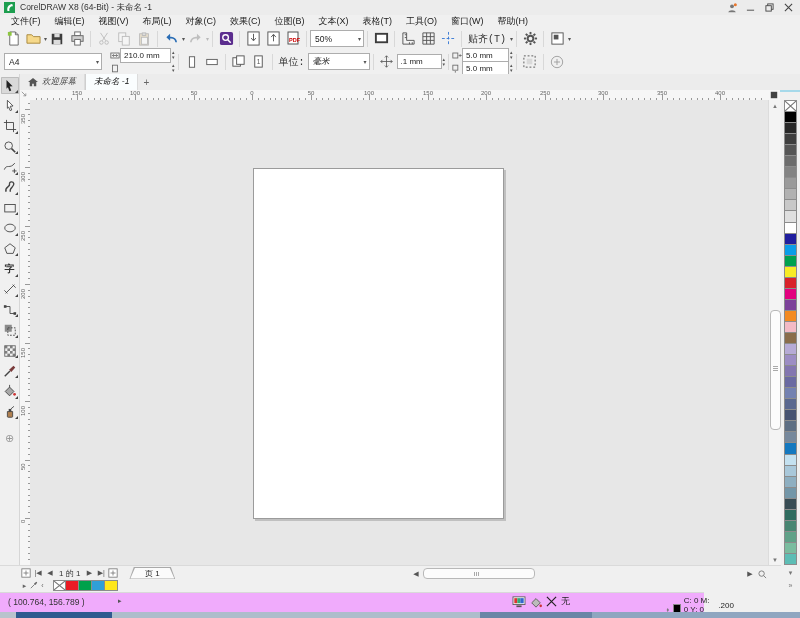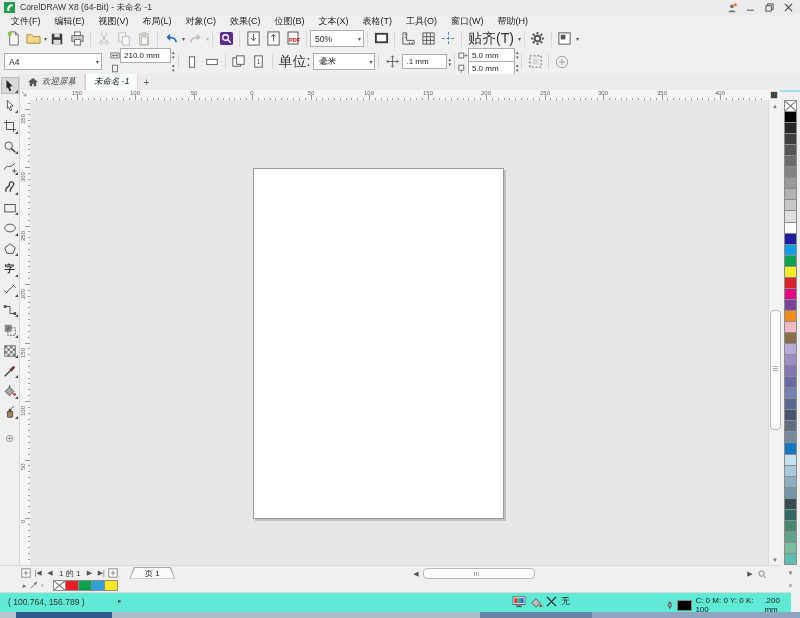--- a/index.html
+++ b/index.html
@@ -21,21 +21,21 @@
   .propbar{top:49px;left:0;width:800px;height:25px;display:flex;align-items:center;background:#f0f0f0;border-bottom:1px solid #dcdcdc;padding-left:4px;}
   .tbtn{width:20px;height:19px;display:flex;align-items:center;justify-content:center;flex:0 0 auto;}
   .tbtn svg{display:block;}
   .disabled{opacity:.35;}
   .sep{width:1px;height:16px;background:#d8d8d8;margin:0 3px;flex:0 0 auto;}
   .ddarrow{font-size:6px;color:#555;margin-left:1px;flex:0 0 auto;}
   .combo{height:15px;background:#fff;border:1px solid #adadad;display:flex;align-items:center;font-size:8.5px;padding-left:4px;position:relative;flex:0 0 auto;}
   .combo .ca{position:absolute;right:2px;font-size:6px;color:#555;}
   .numfield{height:13px;background:#fff;border:1px solid #adadad;font-size:8px;display:flex;align-items:center;padding-left:3px;flex:0 0 auto;}
   .spin{display:flex;flex-direction:column;justify-content:center;font-size:5px;line-height:5px;color:#555;margin-left:1px;}
-  .minilbl{font-size:14px;color:#333;margin:0 3px;flex:0 0 auto;}
+  .minilbl{font-size:10px;color:#333;margin:0 3px;flex:0 0 auto;font-family:Liberation Mono, monospace;}
   .stack{display:flex;flex-direction:column;justify-content:center;gap:1px;flex:0 0 auto;}
   .srow{display:flex;align-items:center;height:12px;}
   
   .tabstrip{top:74px;left:20px;width:780px;height:16px;background:#ececec;border-bottom:2px solid #a6d9ea;display:flex;align-items:stretch;}
   .dtab{display:flex;align-items:center;padding:0 8px;font-size:8.5px;color:#444;border-right:1px solid #dcdcdc;font-style:italic;}
   .dtab.active{background:#fafdfe;color:#111;border-left:1px solid #cfcfcf;}
   .plustab{width:16px;display:flex;align-items:center;justify-content:center;color:#666;font-size:10px;}
   
   .ruler-corner{top:90px;left:20px;width:10px;height:10px;background:#f6f6f6;border-right:1px solid #d9d9d9;border-bottom:1px solid #d9d9d9;}
   .hruler{top:90px;left:30px;width:738px;height:10px;background:#f6f6f6;border-bottom:1px solid #cfcfcf;overflow:hidden;}
@@ -73,21 +73,21 @@
   .ptab-bg{position:absolute;inset:0;background:#a9a9a9;clip-path:polygon(10% 0,90% 0,100% 100%,0 100%);}
   .ptab-fg{position:absolute;inset:1px;background:#fbfbfb;clip-path:polygon(11% 0,89% 0,100% 100%,0 100%);display:flex;align-items:center;justify-content:center;font-size:8px;color:#222;}
   .hscroll{position:absolute;left:410px;top:1px;width:358px;height:12px;}
   .hthumb{position:absolute;left:13px;top:1px;width:110px;height:9px;background:#fcfcfc;border:1px solid #b8b8b8;border-radius:4px;}
   .hgrip{position:absolute;top:3px;left:50px;width:1px;height:4px;background:#aaa;box-shadow:2px 0 0 #aaa,4px 0 0 #aaa;}
   .docpal{top:579px;left:0;width:781px;height:13px;background:#f0f0f0;display:flex;align-items:center;}
   .dswatch{width:13px;height:11px;border:1px solid #8c8c8c;border-left:none;box-sizing:border-box;flex:0 0 auto;}
   .dswatch.first{border-left:1px solid #8c8c8c;margin-left:6px;}
   .dpbtn{width:9px;text-align:center;color:#666;font-size:7px;flex:0 0 auto;}
   
-  .statusbar{top:592px;left:0;width:791px;height:20px;background:#5eead4;border-top:1px solid #d9d9d9;}
+  .statusbar{top:592px;left:0;width:704px;height:20px;background:#f0abfc;border-top:1px solid #d9d9d9;}
   .coords{position:absolute;left:8px;top:4px;font-size:8.5px;color:#333;}
   .st-arrow{position:absolute;left:118px;top:4px;font-size:7px;color:#555;}
   .st-fill{position:absolute;left:512px;top:2px;display:flex;align-items:center;gap:4px;}
   .st-none{font-size:9px;color:#222;}
   .st-outline{position:absolute;left:666px;top:3px;display:flex;align-items:center;gap:3px;}
   .oswatch{width:16px;height:9px;background:#000;border:1px solid #888;}
   .cmyk{font-size:8px;color:#222;}
   .bottom-strip{top:612px;left:0;width:800px;height:6px;
     background:linear-gradient(90deg,#b9c3cd 0 2%,#2f5a8f 2% 14%,#aebdcb 14% 60%,#6a86a6 60% 74%,#8fa6c0 74% 100%);}
   .xcell{background:#fff;position:relative;}

